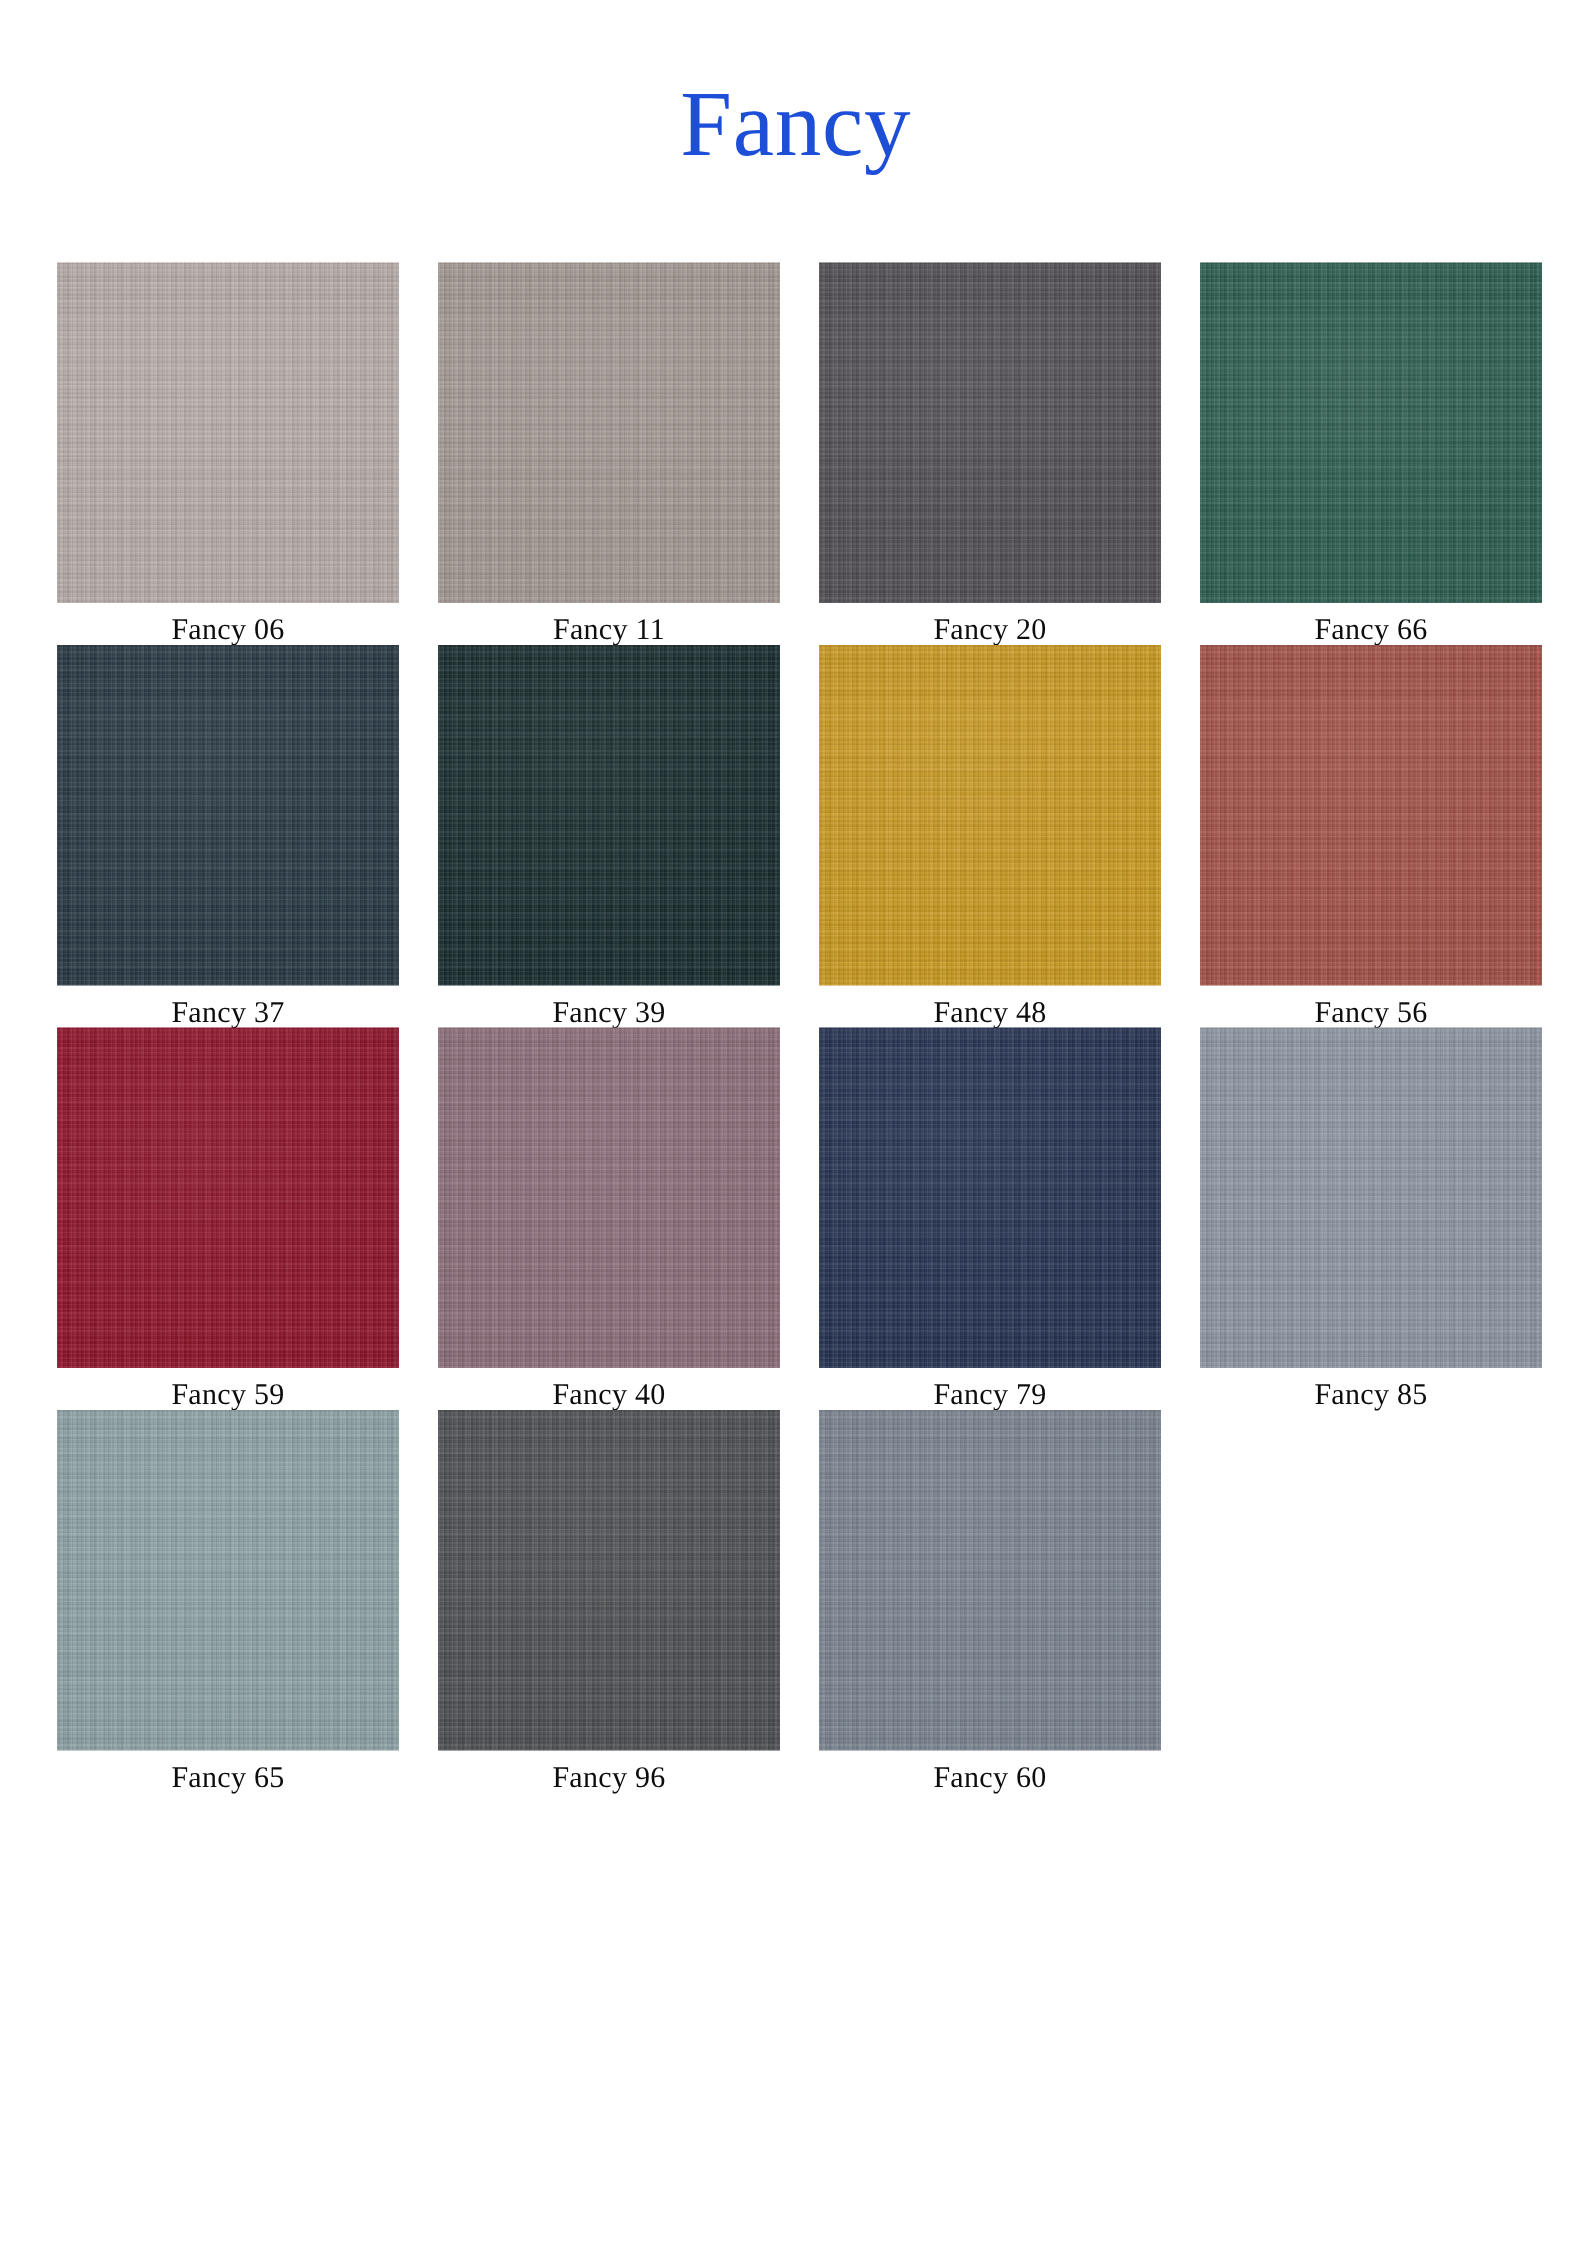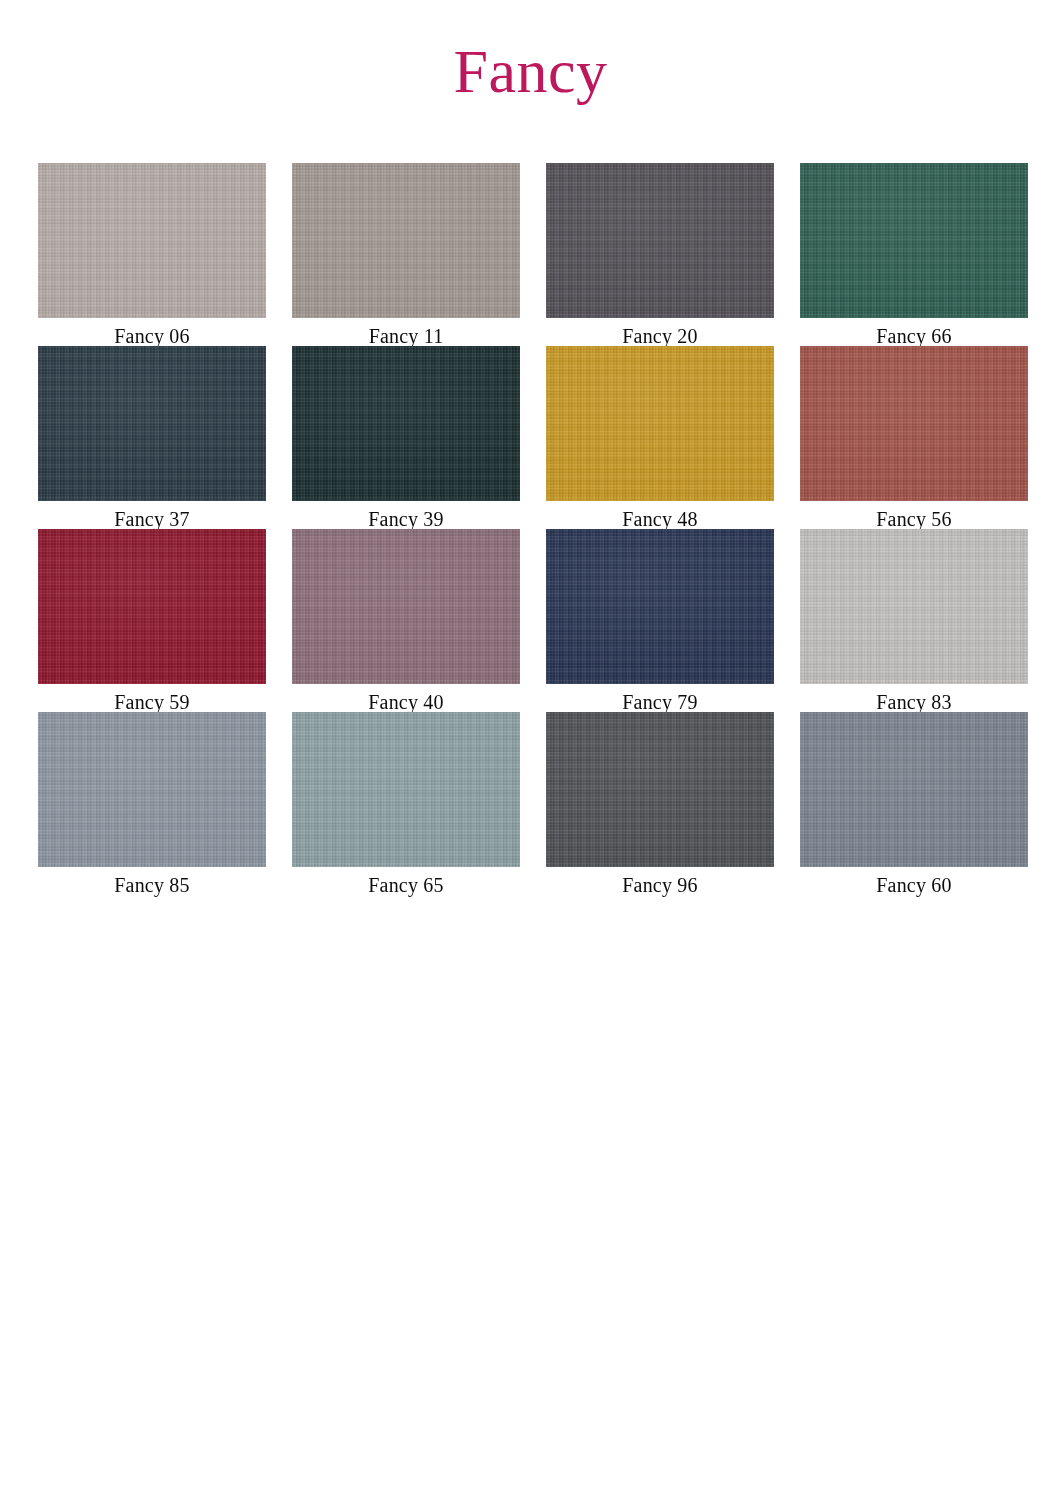--- a/index.html
+++ b/index.html
@@ -27,42 +27,42 @@
   }
 
   
   .page-title {
     text-align: center;
     font-family: "Liberation Serif", "DejaVu Serif", serif;
     font-size: 62px;
     font-weight: 400;
     letter-spacing: 0.5px;
     line-height: 1;
-    color: #be185d;
-    margin: 0;
+    color: #1d4ed8;
+    margin: 12px;
     padding-top: 40px;
     height: 82px;
   }
 
   
   .swatch-grid {
     position: absolute;
     top: 163px;
     left: 38px;
     width: 990px;
     display: grid;
     grid-template-columns: repeat(4, 228px);
     column-gap: 26px;
     row-gap: 0px;
     justify-content: start;
   }
 
   .swatch-cell {
     width: 228px;
-    height: 183px;
+    height: 255px;
     box-sizing: border-box;
     display: flex;
     flex-direction: column;
     align-items: center;
   }
 
   
   .swatch-chip {
     width: 228px;
     height: 228px;
@@ -180,24 +180,20 @@
       </div>
       <div class="swatch-cell">
         <div class="swatch-chip" style="background-color: rgb(138, 107, 119);"></div>
         <div class="swatch-label">Fancy 40</div>
       </div>
       <div class="swatch-cell">
         <div class="swatch-chip" style="background-color: rgb(35, 48, 79);"></div>
         <div class="swatch-label">Fancy 79</div>
       </div>
       <div class="swatch-cell">
-        <div class="swatch-chip" style="background-color: rgb(194, 193, 191);"></div>
-        <div class="swatch-label">Fancy 83</div>
-      </div>
-      <div class="swatch-cell">
         <div class="swatch-chip" style="background-color: rgb(139, 148, 160);"></div>
         <div class="swatch-label">Fancy 85</div>
       </div>
       <div class="swatch-cell">
         <div class="swatch-chip" style="background-color: rgb(139, 160, 163);"></div>
         <div class="swatch-label">Fancy 65</div>
       </div>
       <div class="swatch-cell">
         <div class="swatch-chip" style="background-color: rgb(75, 77, 81);"></div>
         <div class="swatch-label">Fancy 96</div>

